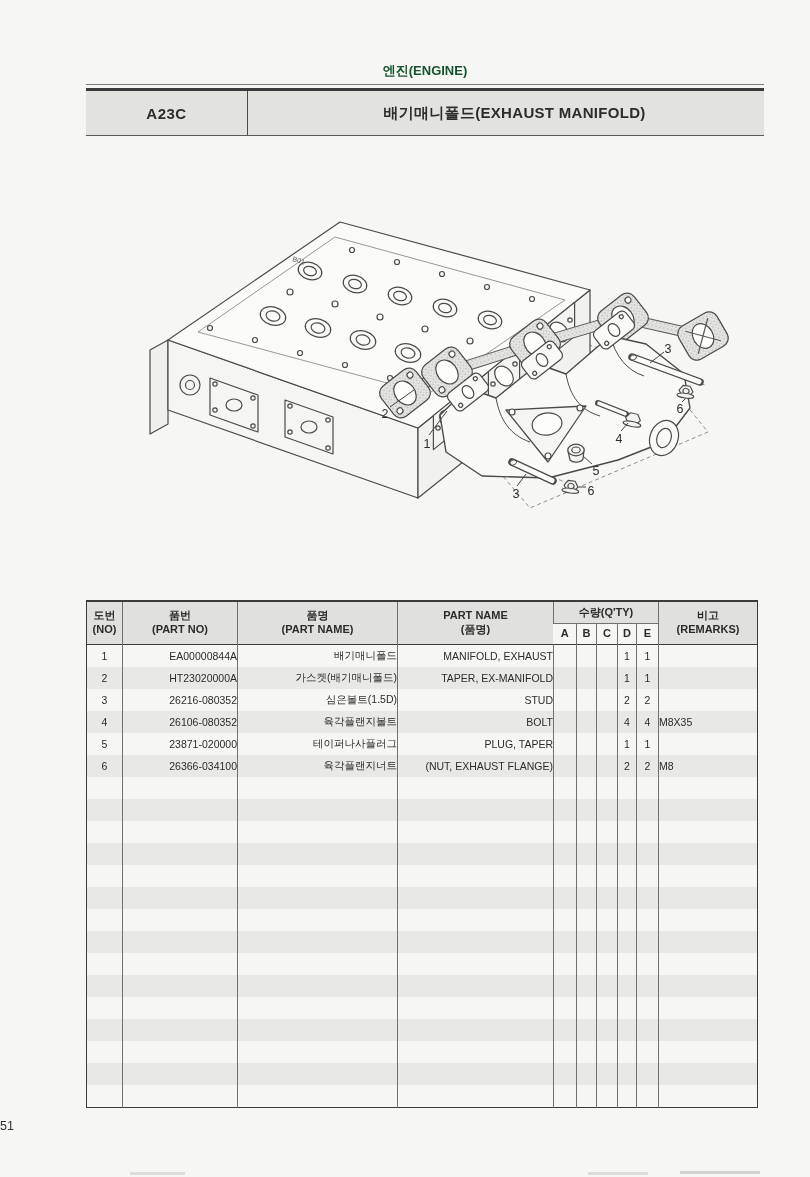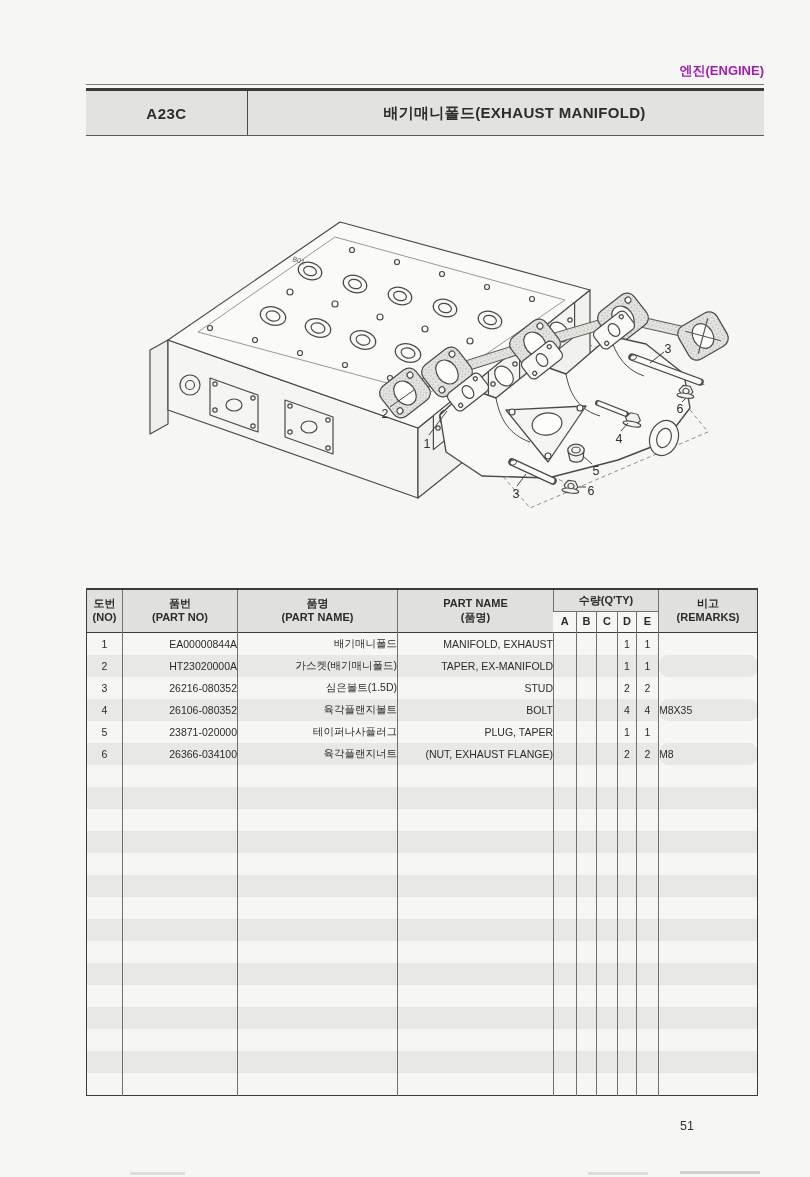--- a/index.html
+++ b/index.html
@@ -1,43 +1,43 @@
 <!DOCTYPE html>
 <html><head>
 <meta charset="utf-8">
 <style>
   html,body{margin:0;padding:0;background:#e9e9e6;}
   .page{position:relative;width:810px;height:1177px;background:#f6f6f4;overflow:hidden;
         font-family:"Liberation Sans",sans-serif;color:#2b2b2b;}
-  .top-label{position:absolute;top:62px;left:86px;width:678px;text-align:right;
-             font-size:13px;font-weight:700;color:#a21caf;}
+  .top-label{position:absolute;top:62px;left:86px;width:678px;text-align:center;
+             font-size:13px;font-weight:700;color:#14532d;}
   .top-rule{position:absolute;top:84px;left:86px;width:678px;height:0;border-top:1px solid #7a7a76;}
   .title-bar{position:absolute;top:88px;left:86px;width:678px;height:44px;background:#e2e2df;
              border-top:3px solid #3a3a3a;border-bottom:1px solid #5a5a57;display:flex;gap:17px;}
   .title-bar .code-cell{width:161px;border-right:1px solid #4a4a48;display:flex;align-items:center;justify-content:center;
              font-size:15px;font-weight:700;letter-spacing:.5px;color:#2c2c2c;}
   .title-bar .title-cell{flex:1;display:flex;align-items:center;justify-content:center;
              font-size:15px;font-weight:700;letter-spacing:.3px;color:#2c2c2c;}
   svg.diagram{position:absolute;left:0;top:160px;width:810px;height:430px;}
   .qty-note{position:absolute;top:567px;left:86px;width:671px;text-align:right;font-size:10.5px;color:#3a3a3a;}
-  .tbl-wrap{position:absolute;top:588px;left:86px;width:671px;}
+  .tbl-wrap{position:absolute;top:600px;left:86px;width:671px;}
   table.parts{border-collapse:collapse;table-layout:fixed;width:671px;
               border:1.5px solid #3c3c3a;border-top-width:2px;font-size:10.5px;color:#2b2b2b;}
   table.parts th,table.parts td{border-left:1px solid #70706c;padding:0;overflow:hidden;white-space:nowrap;}
   table.parts th:first-child,table.parts td:first-child{border-left:none;}
   thead th{background:#e0e0dd;font-size:11px;font-weight:700;text-align:center;vertical-align:middle;line-height:1.25;}
   thead tr.h1 th{height:21px;}
   thead tr.h2 th{height:20px;background:#f6f6f4;border-top:1px solid #70706c;}
   thead{border-bottom:1.5px solid #3c3c3a;}
   tbody td{height:22px;vertical-align:middle;}
   tbody tr.shade td{background:#e8e8e5;}
   td.c{text-align:center;}
   td.l8{padding-left:9px;text-align:right;}
-  td.l6{padding-left:6px;text-align:left;border-radius:9px;}
-  .page-number{position:absolute;top:1119px;left:0;width:694px;text-align:right;font-size:12.5px;color:#333;}
+  td.l6{padding-left:6px;text-align:left;}
+  .page-number{position:absolute;top:1119px;left:0;width:694px;text-align:left;font-size:12.5px;color:#333;}
   .artifact{position:absolute;height:3px;background:#dddddb;}
 </style>
 </head>
 <body>
 
 <div class="page">
 
   <div class="top-label">엔진(ENGINE)</div>
   <div class="top-rule"></div>
 

